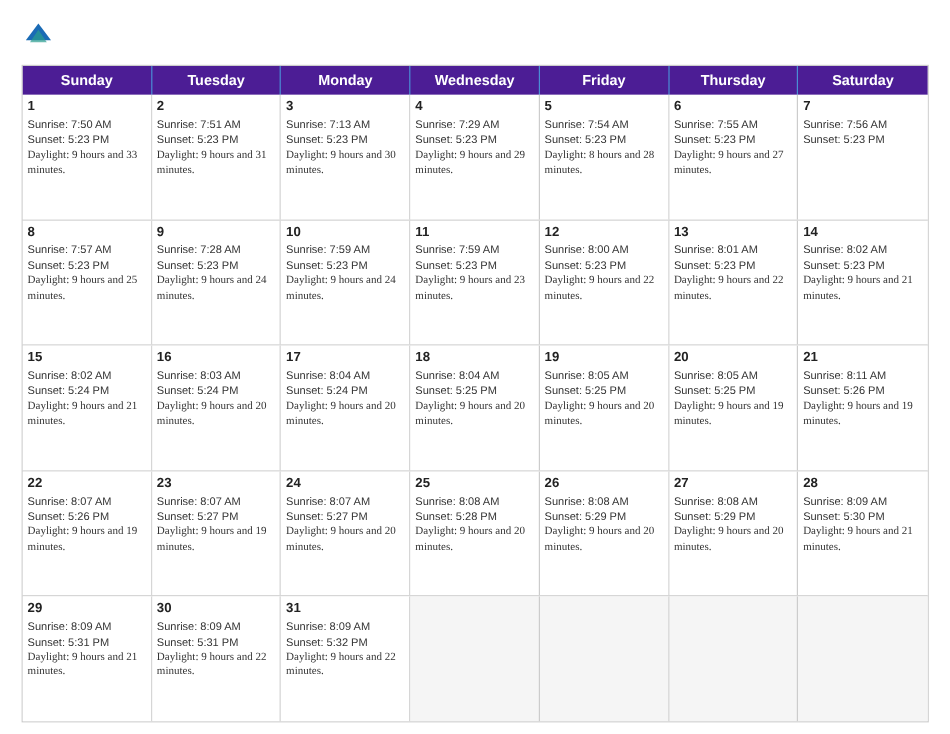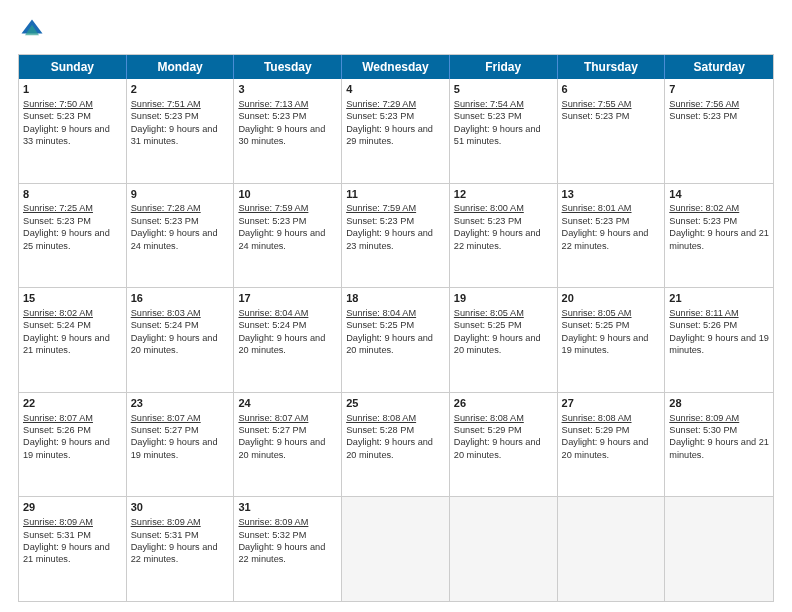--- a/index.html
+++ b/index.html
@@ -57,21 +57,21 @@
     }
     .calendar {
       flex: 1;
       display: flex;
       flex-direction: column;
       border: 1px solid #ccc;
     }
     .cal-header-row {
       display: grid;
       grid-template-columns: repeat(7, 1fr);
-      background: #0369a1;
+      background: #4c1d95;
     }
     .cal-header-cell {
       color: #fff;
       font-size: 12px;
       font-weight: bold;
       text-align: center;
       padding: 5px 2px;
       border-right: 1px solid #4a8dd5;
     }
     .cal-header-cell:last-child { border-right: none; }
@@ -98,23 +98,23 @@
     }
     .cal-cell:last-child { border-right: none; }
     .cal-cell.empty { background: #f5f5f5; }
     .cal-cell .day-num {
       font-size: 11px;
       font-weight: bold;
       color: #222;
       display: block;
       margin-bottom: 1px;
     }
-    .cal-cell .sunrise { color: #333; text-decoration: underline; }
+    .cal-cell .sunrise { color: #333; }
     .cal-cell .sunset { color: #333; }
-    .cal-cell .daylight { color: #333; }
+    .cal-cell .daylight { color: #333; font-family: Liberation Serif, serif; }
   </style>
 </head>
 <body>
 
 <div class="page">
   <div class="header">
     <div class="logo">
       <svg class="logo-icon" viewBox="0 0 32 32" xmlns="http://www.w3.org/2000/svg">
         <polygon points="16,4 28,20 4,20" fill="#1a6bb5"></polygon>
         <polygon points="16,10 24,22 8,22" fill="#2a9d8f" opacity="0.7"></polygon>
@@ -126,39 +126,39 @@
     </div>
     <div class="title-block">
       <div class="cal-title"></div>
       <div class="cal-subtitle"></div>
     </div>
   </div>
 
   <div class="calendar">
     <div class="cal-header-row">
     <div class="cal-header-cell">Sunday</div>
+        <div class="cal-header-cell">Tuesday</div>
         <div class="cal-header-cell">Monday</div>
-        <div class="cal-header-cell">Tuesday</div>
         <div class="cal-header-cell">Wednesday</div>
         <div class="cal-header-cell">Friday</div>
         <div class="cal-header-cell">Thursday</div>
         <div class="cal-header-cell">Saturday</div>
       </div>
     <div class="cal-body">
     <div class="cal-row">
           <div class="cal-cell"><span class="day-num">1</span><span class="sunrise">Sunrise: 7:50 AM</span><br><span class="sunset">Sunset: 5:23 PM</span><br><span class="daylight">Daylight: 9 hours and 33 minutes.</span></div>
           <div class="cal-cell"><span class="day-num">2</span><span class="sunrise">Sunrise: 7:51 AM</span><br><span class="sunset">Sunset: 5:23 PM</span><br><span class="daylight">Daylight: 9 hours and 31 minutes.</span></div>
           <div class="cal-cell"><span class="day-num">3</span><span class="sunrise">Sunrise: 7:13 AM</span><br><span class="sunset">Sunset: 5:23 PM</span><br><span class="daylight">Daylight: 9 hours and 30 minutes.</span></div>
           <div class="cal-cell"><span class="day-num">4</span><span class="sunrise">Sunrise: 7:29 AM</span><br><span class="sunset">Sunset: 5:23 PM</span><br><span class="daylight">Daylight: 9 hours and 29 minutes.</span></div>
-          <div class="cal-cell"><span class="day-num">5</span><span class="sunrise">Sunrise: 7:54 AM</span><br><span class="sunset">Sunset: 5:23 PM</span><br><span class="daylight">Daylight: 9 hours and 51 minutes.</span></div>
-          <div class="cal-cell"><span class="day-num">6</span><span class="sunrise">Sunrise: 7:55 AM</span><br><span class="sunset">Sunset: 5:23 PM</span><br></div>
+          <div class="cal-cell"><span class="day-num">5</span><span class="sunrise">Sunrise: 7:54 AM</span><br><span class="sunset">Sunset: 5:23 PM</span><br><span class="daylight">Daylight: 8 hours and 28 minutes.</span></div>
+          <div class="cal-cell"><span class="day-num">6</span><span class="sunrise">Sunrise: 7:55 AM</span><br><span class="sunset">Sunset: 5:23 PM</span><br><span class="daylight">Daylight: 9 hours and 27 minutes.</span></div>
           <div class="cal-cell"><span class="day-num">7</span><span class="sunrise">Sunrise: 7:56 AM</span><br><span class="sunset">Sunset: 5:23 PM</span><br></div>
         </div>
         <div class="cal-row">
-          <div class="cal-cell"><span class="day-num">8</span><span class="sunrise">Sunrise: 7:25 AM</span><br><span class="sunset">Sunset: 5:23 PM</span><br><span class="daylight">Daylight: 9 hours and 25 minutes.</span></div>
+          <div class="cal-cell"><span class="day-num">8</span><span class="sunrise">Sunrise: 7:57 AM</span><br><span class="sunset">Sunset: 5:23 PM</span><br><span class="daylight">Daylight: 9 hours and 25 minutes.</span></div>
           <div class="cal-cell"><span class="day-num">9</span><span class="sunrise">Sunrise: 7:28 AM</span><br><span class="sunset">Sunset: 5:23 PM</span><br><span class="daylight">Daylight: 9 hours and 24 minutes.</span></div>
           <div class="cal-cell"><span class="day-num">10</span><span class="sunrise">Sunrise: 7:59 AM</span><br><span class="sunset">Sunset: 5:23 PM</span><br><span class="daylight">Daylight: 9 hours and 24 minutes.</span></div>
           <div class="cal-cell"><span class="day-num">11</span><span class="sunrise">Sunrise: 7:59 AM</span><br><span class="sunset">Sunset: 5:23 PM</span><br><span class="daylight">Daylight: 9 hours and 23 minutes.</span></div>
           <div class="cal-cell"><span class="day-num">12</span><span class="sunrise">Sunrise: 8:00 AM</span><br><span class="sunset">Sunset: 5:23 PM</span><br><span class="daylight">Daylight: 9 hours and 22 minutes.</span></div>
           <div class="cal-cell"><span class="day-num">13</span><span class="sunrise">Sunrise: 8:01 AM</span><br><span class="sunset">Sunset: 5:23 PM</span><br><span class="daylight">Daylight: 9 hours and 22 minutes.</span></div>
           <div class="cal-cell"><span class="day-num">14</span><span class="sunrise">Sunrise: 8:02 AM</span><br><span class="sunset">Sunset: 5:23 PM</span><br><span class="daylight">Daylight: 9 hours and 21 minutes.</span></div>
         </div>
         <div class="cal-row">
           <div class="cal-cell"><span class="day-num">15</span><span class="sunrise">Sunrise: 8:02 AM</span><br><span class="sunset">Sunset: 5:24 PM</span><br><span class="daylight">Daylight: 9 hours and 21 minutes.</span></div>
           <div class="cal-cell"><span class="day-num">16</span><span class="sunrise">Sunrise: 8:03 AM</span><br><span class="sunset">Sunset: 5:24 PM</span><br><span class="daylight">Daylight: 9 hours and 20 minutes.</span></div>

